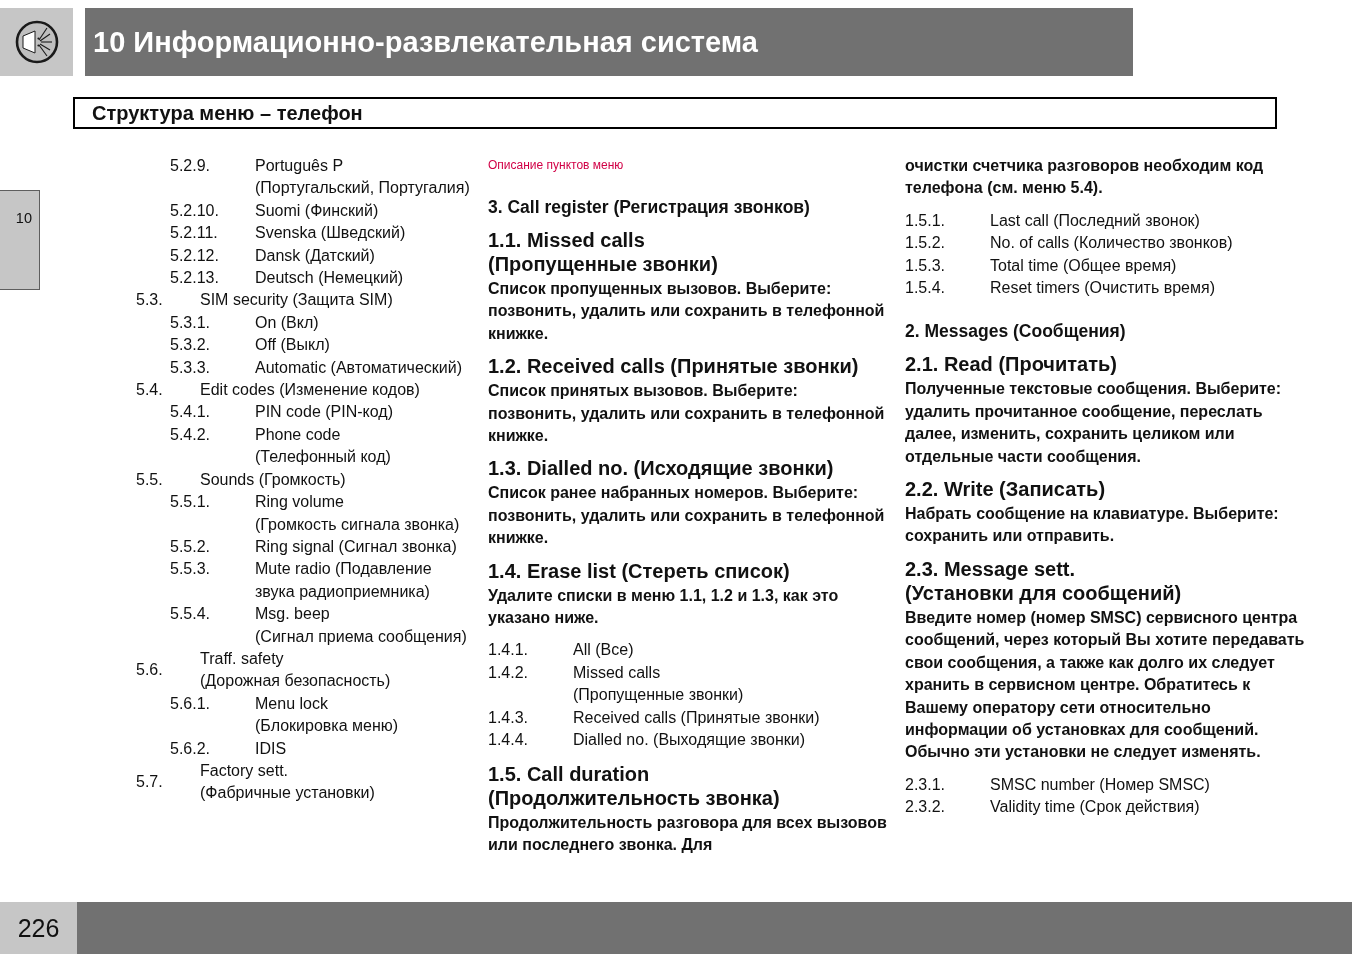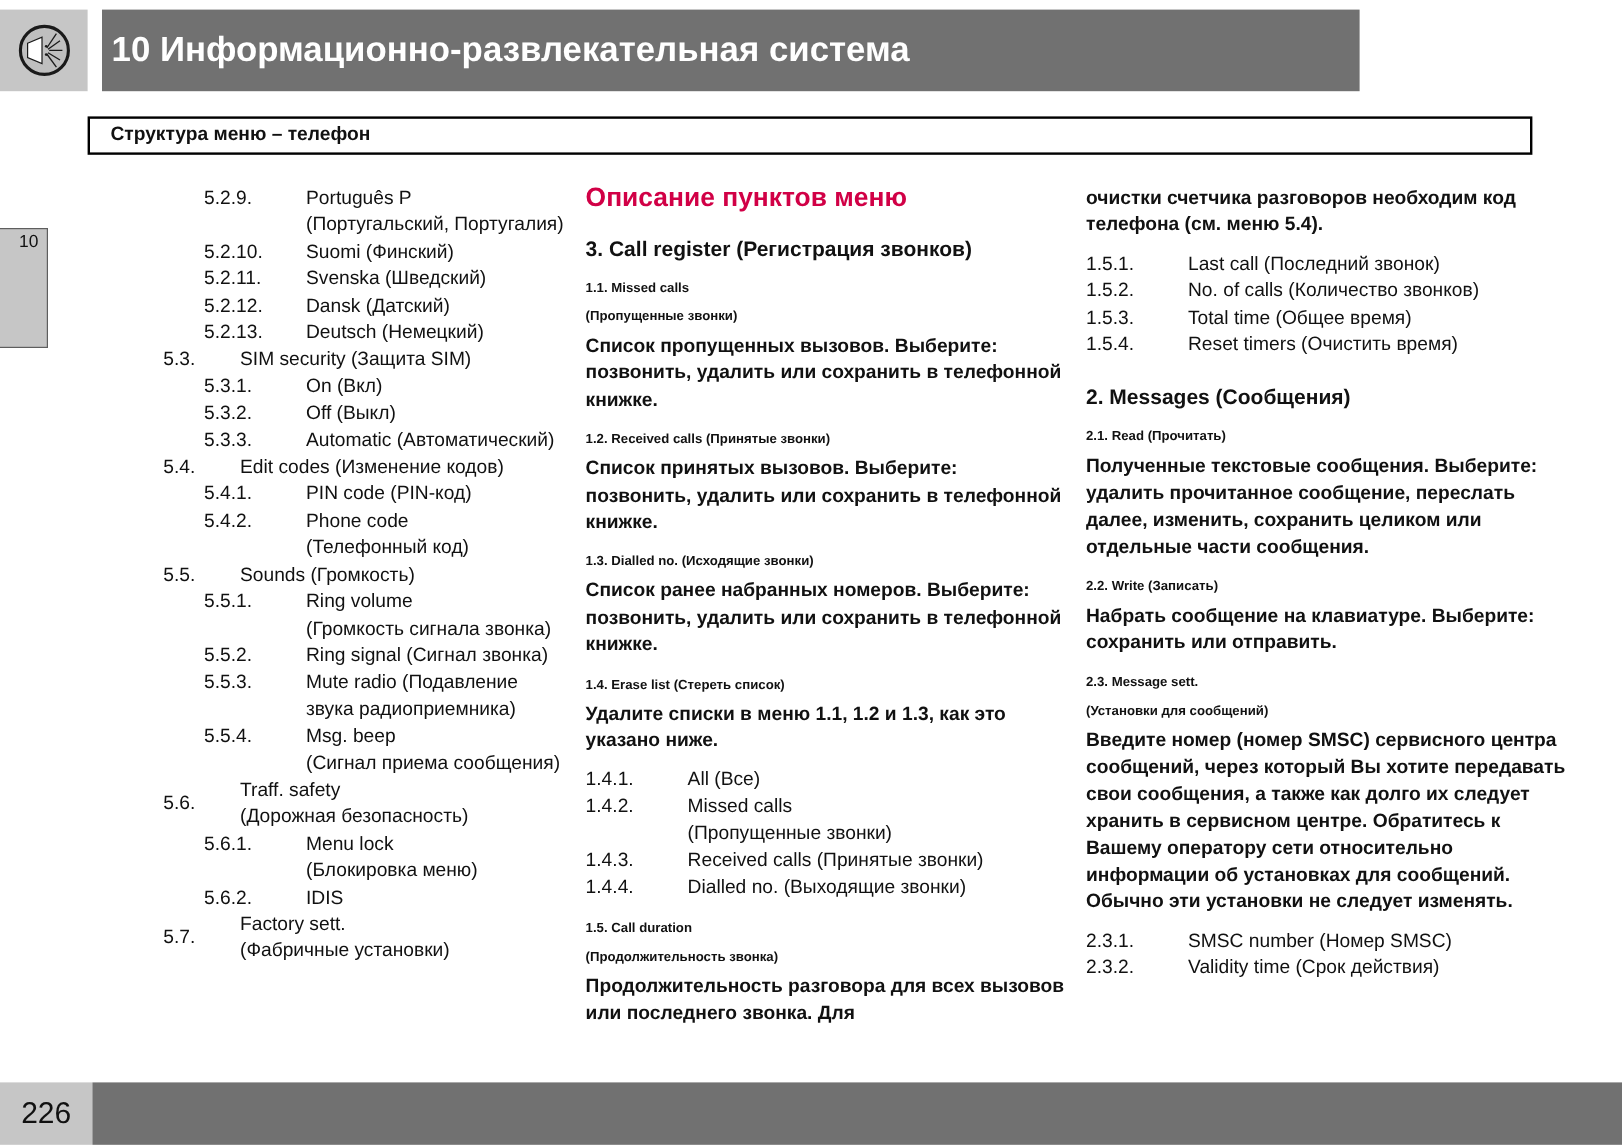--- a/index.html
+++ b/index.html
@@ -27,38 +27,38 @@
   }
   .header-title{
     color:#fff;font-weight:bold;font-size:29px;padding-left:8px;white-space:nowrap;
   }
   
   .section-box{
     position:absolute;left:73px;top:97px;width:1204px;height:32px;
     border:2px solid #000;box-sizing:border-box;background:#fff;
     display:flex;align-items:center;
   }
-  .section-title{font-weight:bold;font-size:16px;padding-left:17px;white-space:nowrap;}
+  .section-title{font-weight:bold;font-size:20px;padding-left:17px;white-space:nowrap;}
   
   .side-tab{
     position:absolute;left:0;top:190px;width:40px;height:100px;
     background:var(--light-gray);
     border:1px solid #5e5e5e;border-left:none;box-sizing:border-box;
-    text-align:right;padding:3px 7px 0 0;font-size:14.5px;
+    text-align:right;padding:19px 7px 0 0;font-size:14.5px;
   }
   
   .col{position:absolute;top:155px;font-size:16px;line-height:22.4px;}
   #col-left{left:85px;width:398px;margin-left:48px;}
   #col-middle{left:488px;width:400px;}
   #col-right{left:905px;width:400px;}
   .col > :first-child{margin-top:0;}
 
-  .red-heading{color:var(--red);font-weight:bold;font-size:22px;line-height:20px;margin:0 0 6px 0;}
+  .red-heading{color:var(--red);font-weight:normal;font-size:12px;line-height:20px;margin:0 0 6px 0;}
   .h1{font-weight:bold;font-size:17.5px;line-height:24px;margin:20px 0 5px 0;white-space:pre-line;}
-  .h2{font-weight:bold;font-size:11px;line-height:24px;margin:9px 0 2px 0;white-space:pre-line;}
+  .h2{font-weight:bold;font-size:20px;line-height:24px;margin:9px 0 2px 0;white-space:pre-line;}
   .body{margin:0 0 8px 0;white-space:pre-line;font-weight:bold;}
   .num-list{margin:10px 0 10px 0;}
   .num-row{display:flex;}
   .num-row .num{flex:0 0 85px;}
   .num-row .lab{white-space:pre-line;}
   .num-row.level1{margin-left:3px;align-items:center;}
   .num-row.level1 .num{flex:0 0 64px;}
   .num-row.level2{margin-left:37px;}
   
   .footer-page-box{

